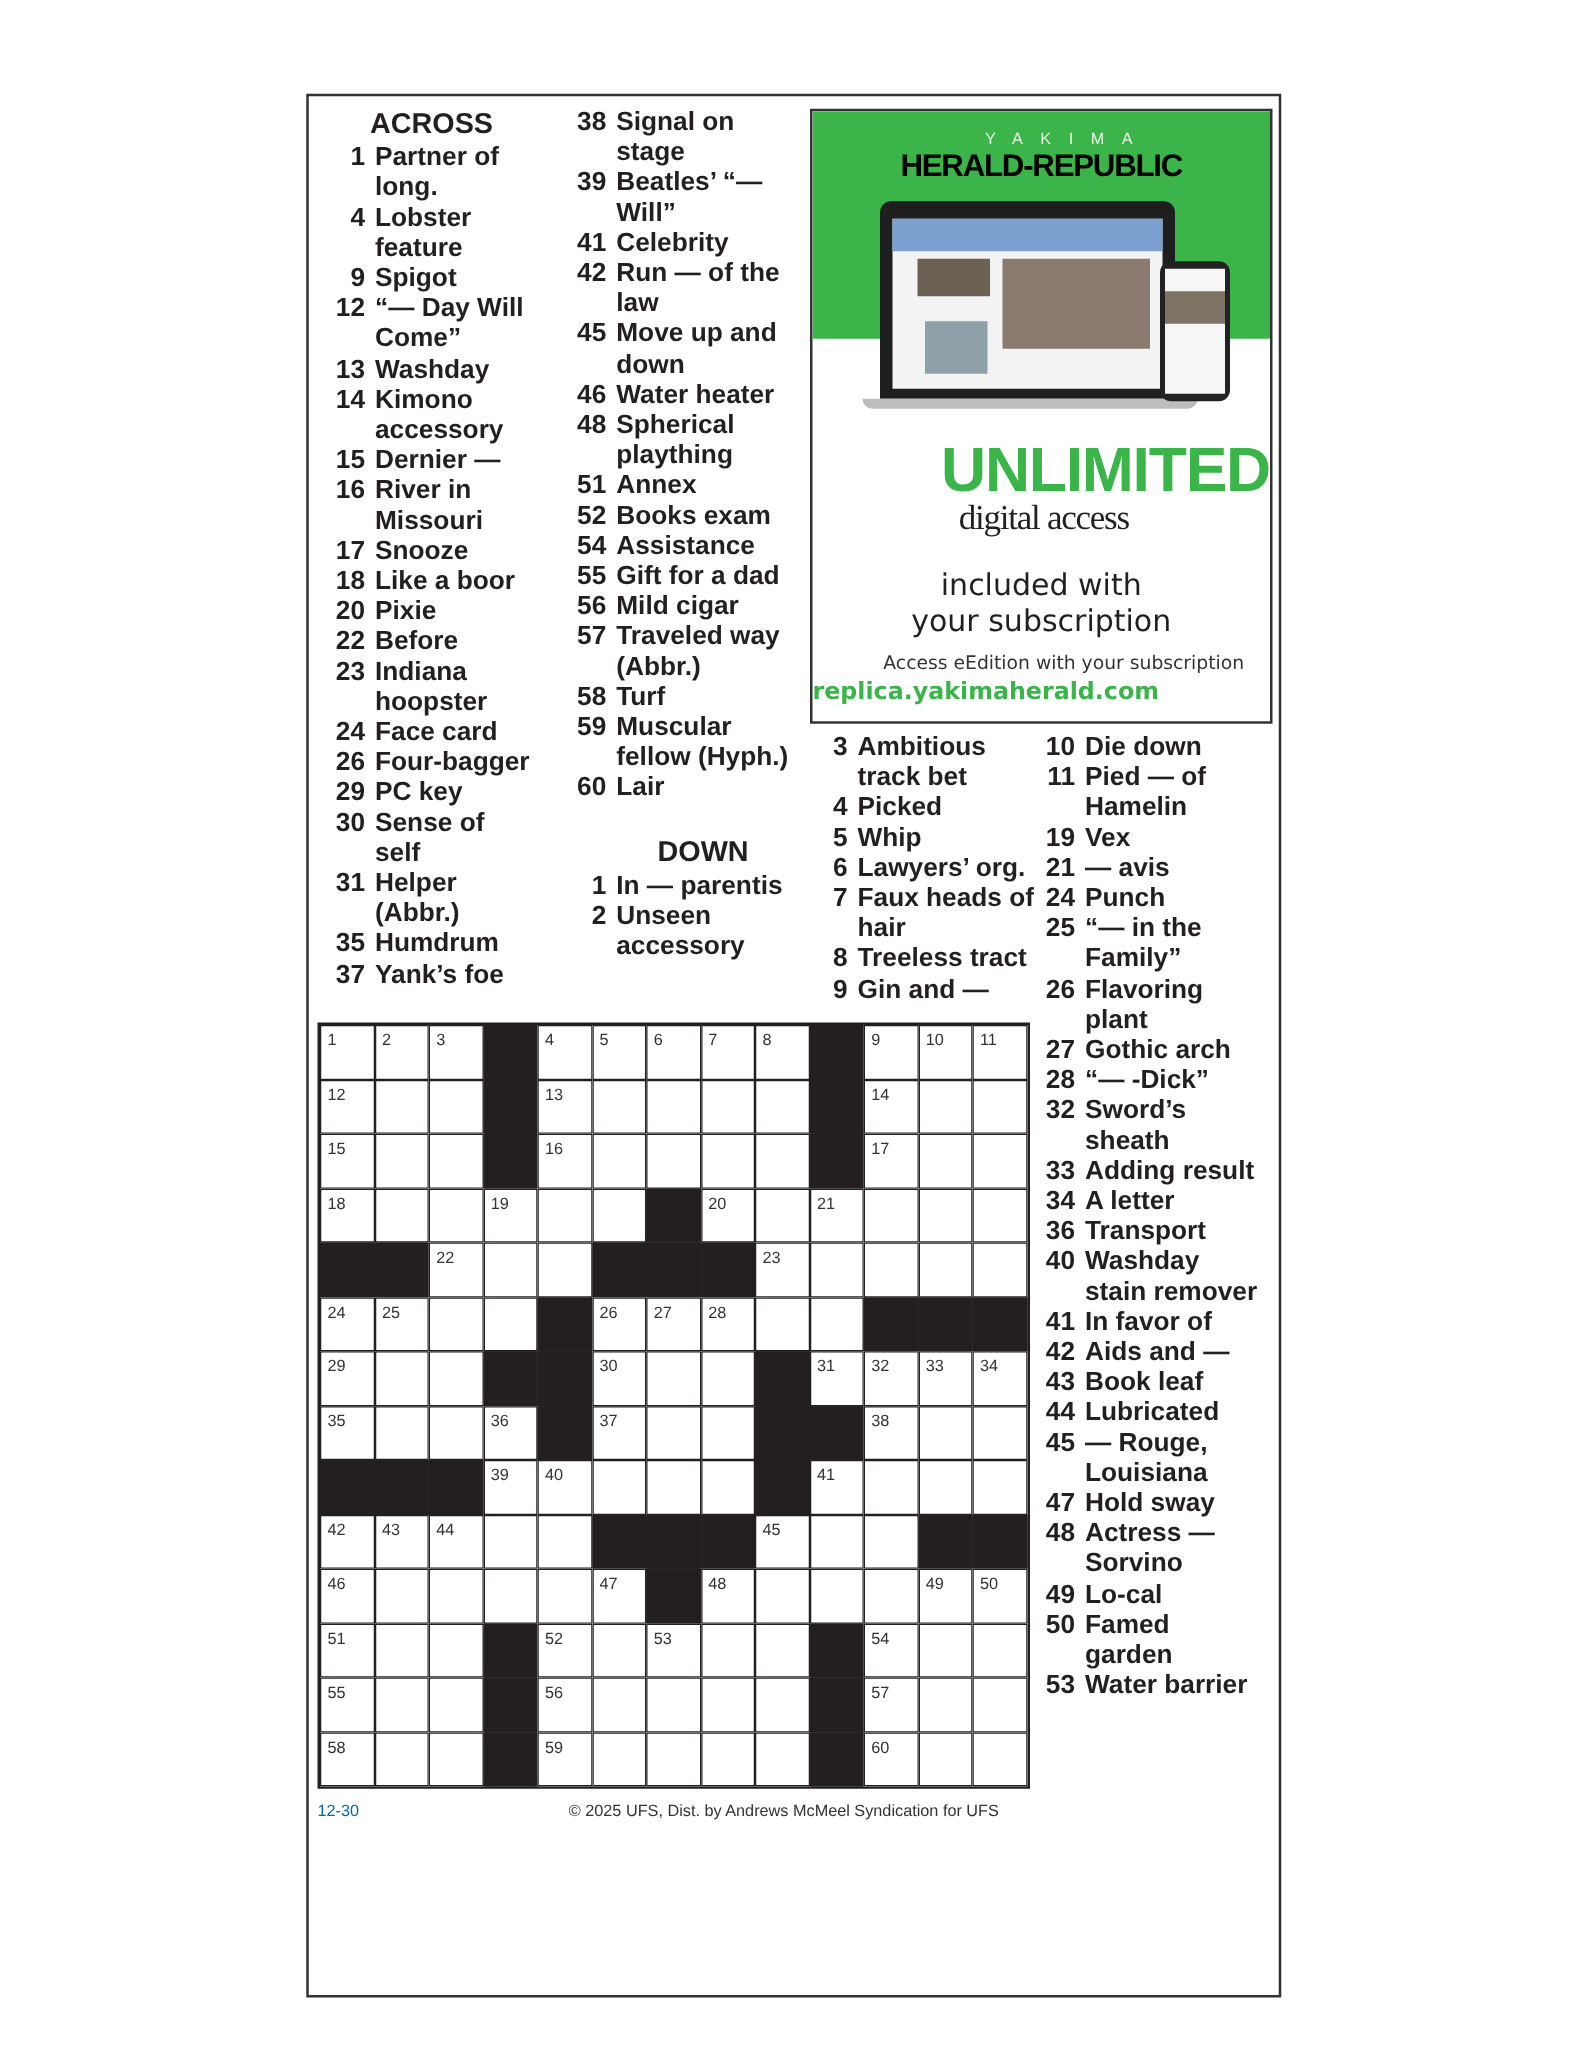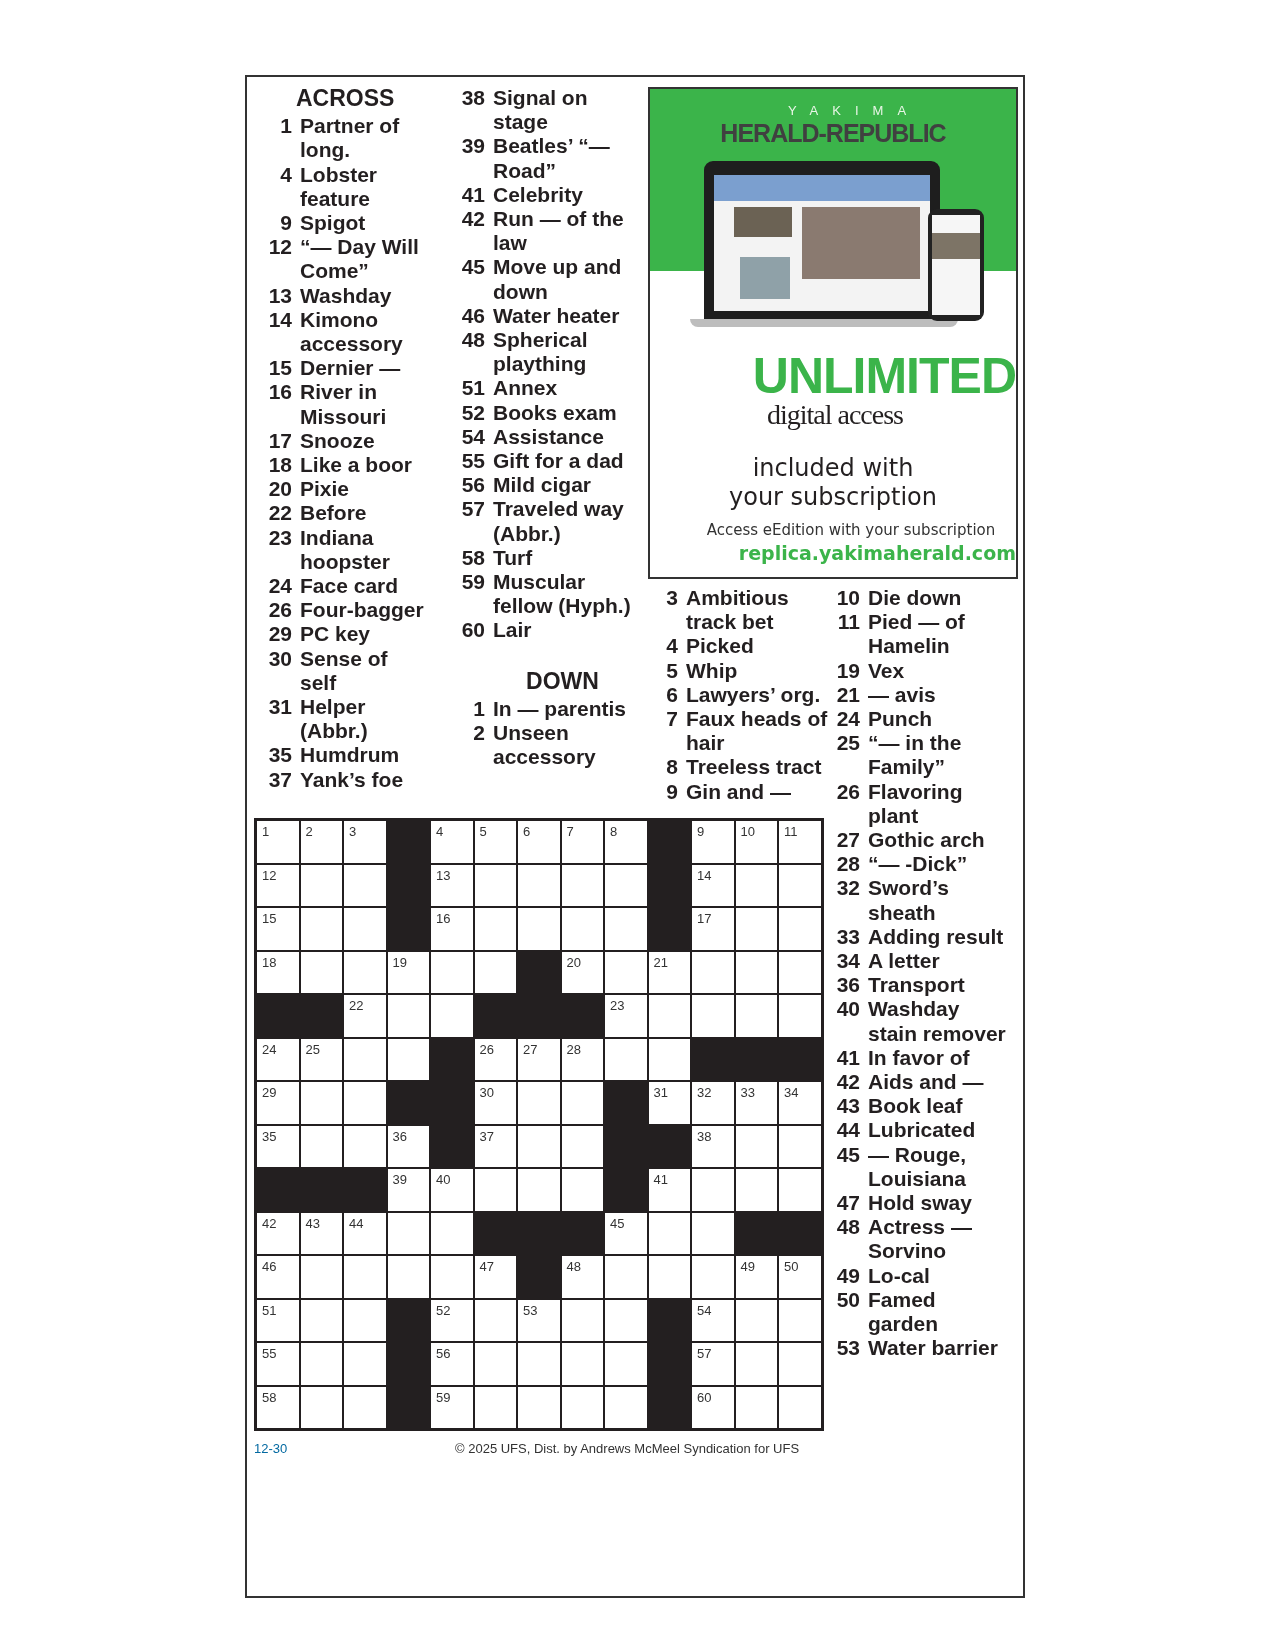--- a/index.html
+++ b/index.html
@@ -6,36 +6,36 @@
   body{width:1265px;height:1637px;position:relative;font-family:"Liberation Sans",sans-serif;color:#231f20;overflow:hidden;}
   .frame{position:absolute;left:245px;top:75px;width:780px;height:1523px;border:2px solid #333;box-sizing:border-box;}
   .col{position:absolute;font-weight:bold;font-size:21px;line-height:24.2px;}
   .head{font-size:23px;font-weight:bold;text-align:center;margin-bottom:4px;}
   .clue{display:flex;}
   .clue .n{width:30px;text-align:right;flex:none;padding-right:8px;}
   .clue .t{flex:1;}
   .ad{position:absolute;left:648px;top:87px;width:370px;height:492px;border:2px solid #333;box-sizing:border-box;background:#fff;overflow:hidden;}
   .ad-green{position:absolute;left:0;top:0;right:0;height:182px;background:#3bb44a;}
   .ad-kicker{position:absolute;top:14px;left:0;right:0;text-align:center;color:#e8f6e6;font-size:13px;letter-spacing:14px;margin-left:42px;}
-  .ad-brand{position:absolute;top:30px;left:0;right:0;text-align:center;color:#404040;font-size:25px;font-weight:bold;letter-spacing:-1px;}
+  .ad-brand{position:absolute;top:30px;left:0;right:0;text-align:center;color:#000000;font-size:25px;font-weight:bold;letter-spacing:-1px;}
   .laptop{position:absolute;left:54px;top:72px;width:236px;height:158px;background:#1e1e1e;border-radius:9px 9px 0 0;}
   .laptop .scr{position:absolute;left:10px;top:14px;right:10px;bottom:8px;background:#f3f3f3;}
   .laptop .bar{position:absolute;left:0;right:0;top:0;height:26px;background:#7b9fcf;}
   .laptop .p1{position:absolute;left:20px;top:32px;width:58px;height:30px;background:#6b6254;}
   .laptop .p2{position:absolute;left:88px;top:32px;width:118px;height:72px;background:#8a7a70;}
   .laptop .p3{position:absolute;left:26px;top:82px;width:50px;height:42px;background:#8fa1a8;}
   .laptop-base{position:absolute;left:40px;top:230px;width:268px;height:8px;background:#bdbdbd;border-radius:0 0 8px 8px;}
   .phone{position:absolute;left:278px;top:120px;width:56px;height:112px;background:#222;border-radius:9px;}
   .phone .scr{position:absolute;left:4px;top:6px;right:4px;bottom:6px;background:#f6f6f6;}
   .phone .ph{position:absolute;left:4px;top:24px;right:4px;height:26px;background:#7d7466;}
   .ad-unl{position:absolute;top:258px;left:0;right:0;text-align:right;color:#3bb44a;font-size:50px;font-weight:bold;letter-spacing:-1px;}
   .ad-digital{position:absolute;top:310px;left:4px;right:0;text-align:center;font-size:28px;color:#231f20;font-family:Liberation Serif, serif;font-weight:normal;letter-spacing:-1px;}
   .ad-inc{position:absolute;top:365px;left:0;right:0;text-align:center;font-size:24px;line-height:29px;color:#231f20;font-family:"DejaVu Sans",sans-serif;font-weight:normal;}
   .ad-access{position:absolute;top:432px;left:0;right:0;text-align:center;font-size:15px;color:#333;font-family:"DejaVu Sans",sans-serif;padding-left:36px;}
-  .ad-url{position:absolute;top:453px;left:0;right:0;text-align:right;font-size:19px;color:#3bb44a;font-weight:bold;font-family:"DejaVu Sans",sans-serif;}
+  .ad-url{position:absolute;top:453px;left:0;right:0;text-align:left;font-size:19px;color:#3bb44a;font-weight:bold;font-family:"DejaVu Sans",sans-serif;}
   .grid{position:absolute;left:254px;top:818px;display:grid;grid-template-columns:repeat(13,43.5px);grid-template-rows:repeat(14,43.5px);border:2px solid #231f20;}
   .cell{box-sizing:border-box;border:1px solid #231f20;background:#fff;position:relative;}
   .cell.blk{background:#231f20;}
   .cell .num{position:absolute;left:5px;top:3px;font-size:13px;font-weight:normal;color:#333;}
   .foot-l{position:absolute;left:254px;top:1441px;font-size:13px;color:#0369a1;}
   .foot-r{position:absolute;left:455px;top:1441px;font-size:13px;color:#333;}
 </style>
 </head>
 <body>
 
@@ -128,21 +128,21 @@
 </div>
 
 <div class="col" style="left:455px;top:86px;width:185px;">
   <div id="ac2">
       <div class="clue">
         <span class="n">38</span>
         <span class="t">Signal on stage</span>
       </div>
       <div class="clue">
         <span class="n">39</span>
-        <span class="t">Beatles’ “— Road”</span>
+        <span class="t">Beatles’ “— Will”</span>
       </div>
       <div class="clue">
         <span class="n">41</span>
         <span class="t">Celebrity</span>
       </div>
       <div class="clue">
         <span class="n">42</span>
         <span class="t">Run — of the law</span>
       </div>
       <div class="clue">

